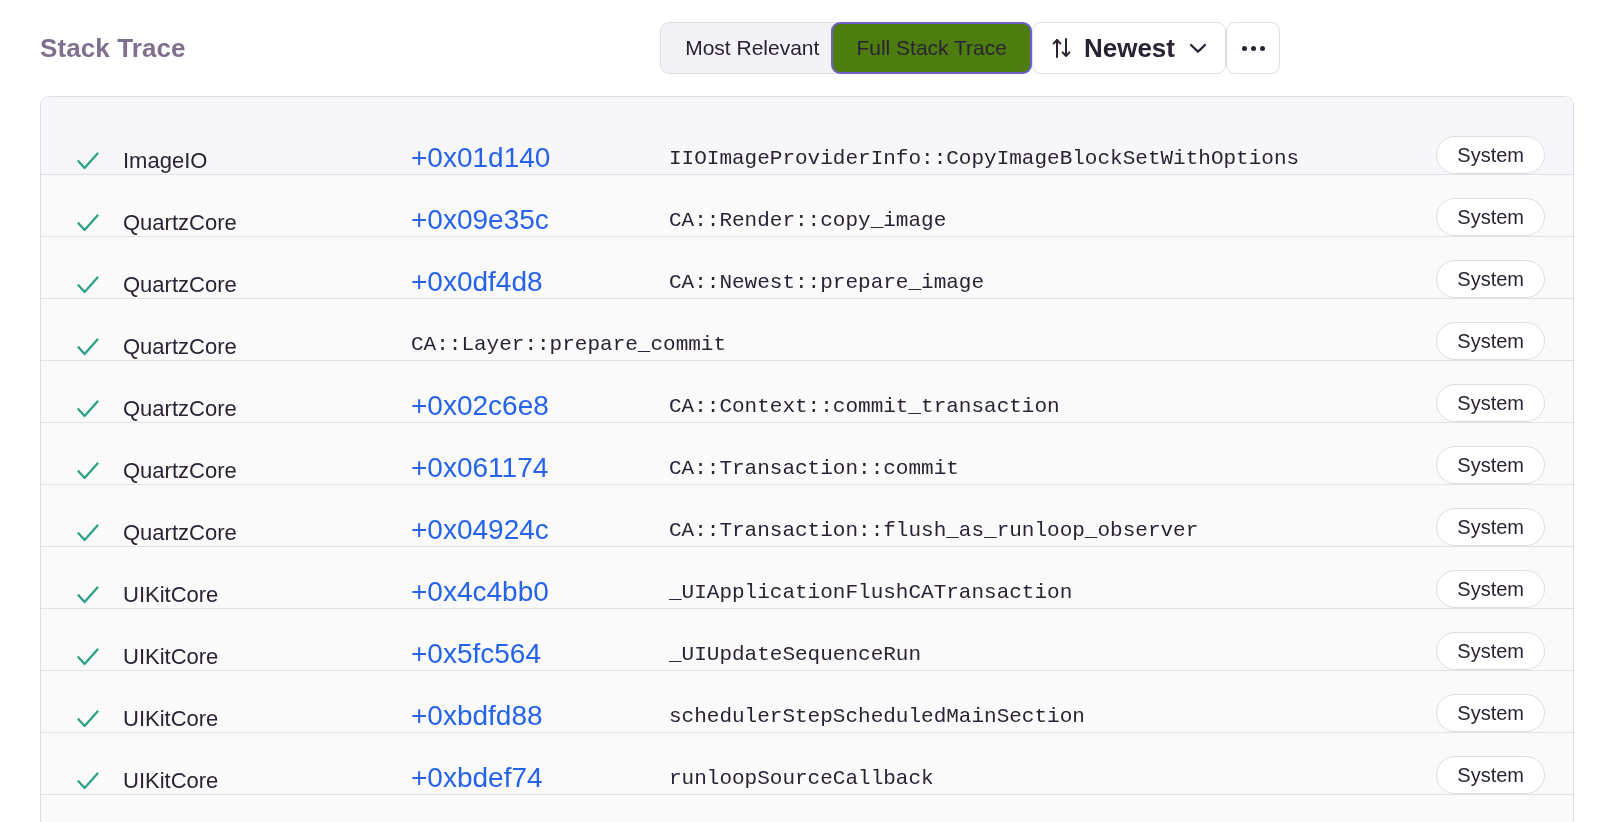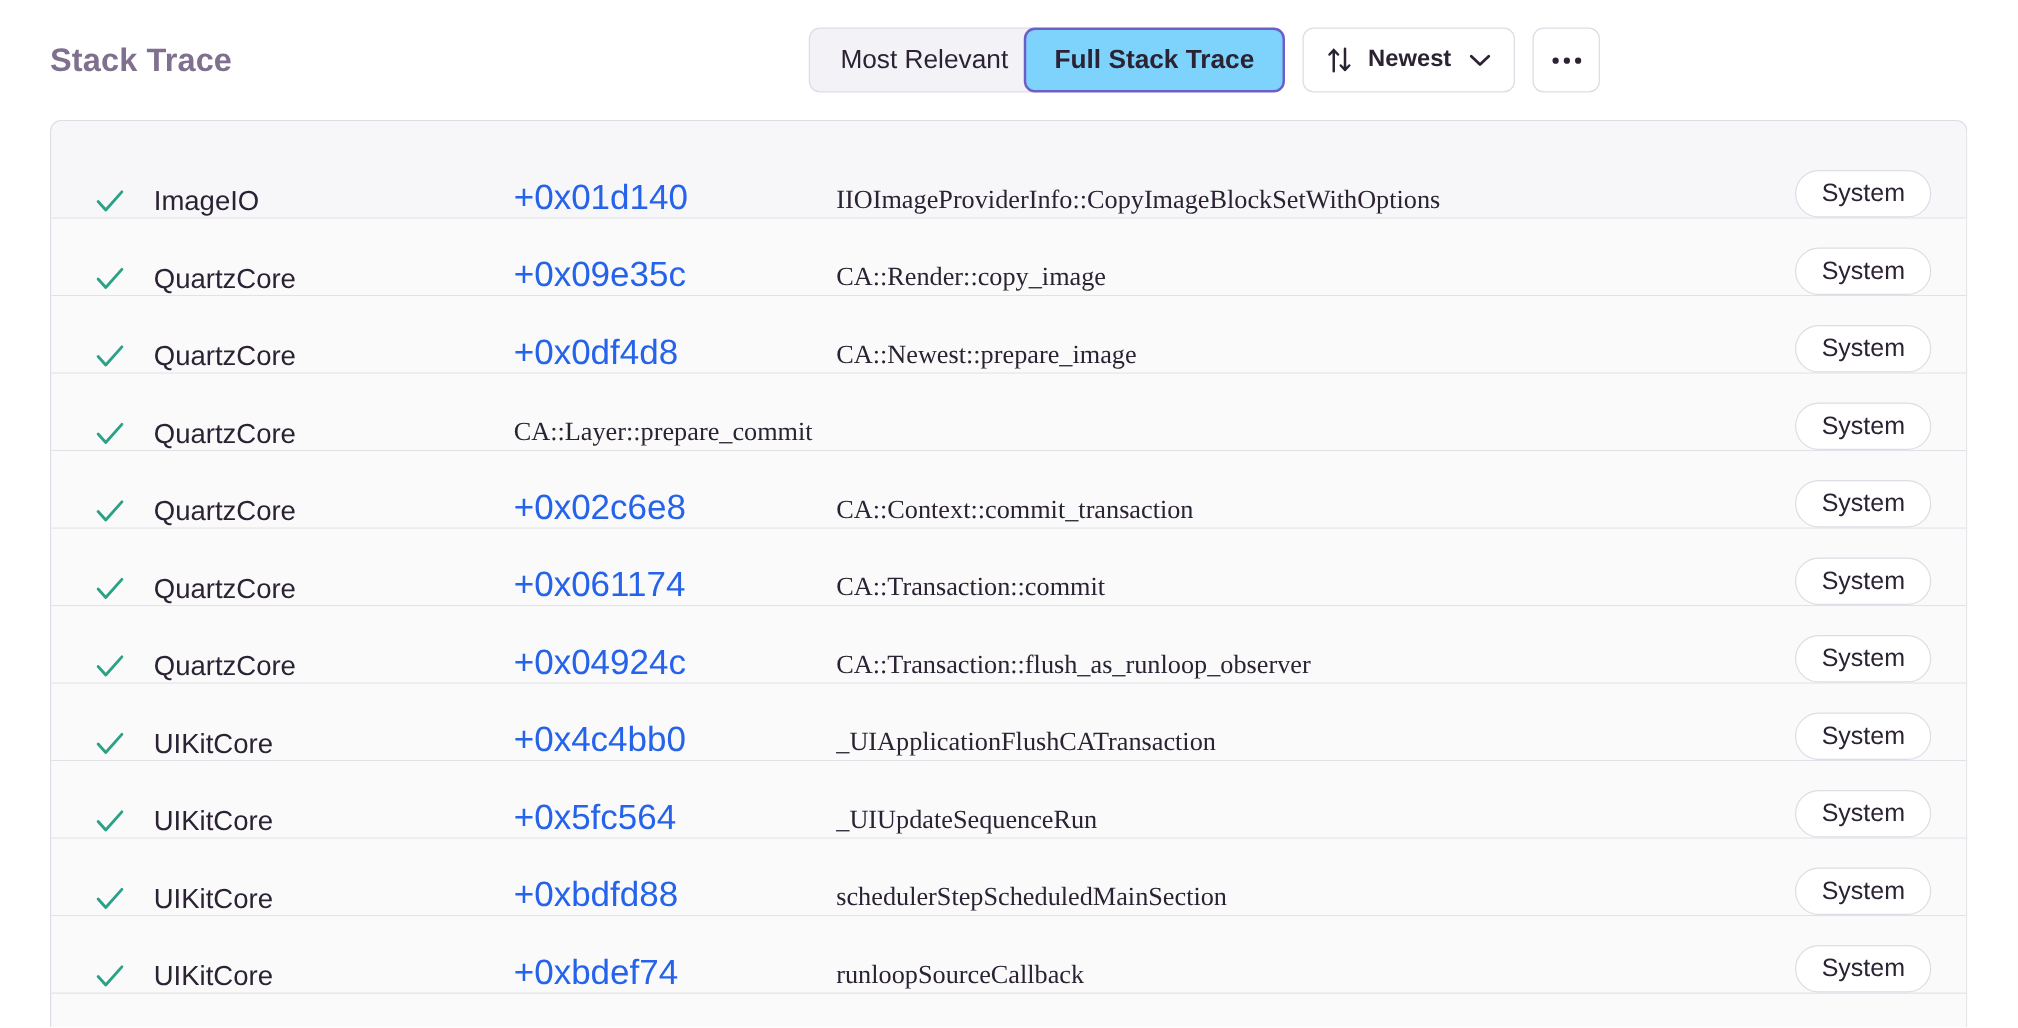--- a/index.html
+++ b/index.html
@@ -36,21 +36,20 @@
     font-weight: bold;
     color: #80708f;
     letter-spacing: 0.1px;
     white-space: nowrap;
   }
 
   .header-actions {
     margin-left: auto;
     display: flex;
     align-items: center;
-    gap: 14px;
   }
 
   
   .segmented {
     display: flex;
     align-items: center;
     position: relative;
   }
 
   .seg-btn {
@@ -66,41 +65,41 @@
     cursor: pointer;
     white-space: nowrap;
   }
 
   .seg-btn.first {
     padding: 0 21px 0 24px;
     border-radius: 9px 0 0 9px;
   }
 
   .seg-btn.active {
-    background: #7dd3fc;
+    background: #4d7c0f;
     border: 2px solid #6c5fc7;
     border-radius: 9px;
-    font-weight: bold;
+    font-weight: normal;
     padding: 16px 23px;
     margin-left: -10px;
     z-index: 3;
     position: relative;
   }
 
   
   .sort-btn {
     height: 52px;
     display: flex;
     align-items: center;
     gap: 11px;
     padding: 0 17px 0 18px;
     border: 1px solid #e0dce5;
     border-radius: 9px;
     background: #ffffff;
-    font-size: 19px;
+    font-size: 26px;
     font-weight: bold;
     color: #2b2233;
     cursor: pointer;
     white-space: nowrap;
   }
 
   .sort-icon { display: flex; align-items: center; }
   .chev-down { display: flex; align-items: center; margin-left: 2px; }
 
   
@@ -175,21 +174,21 @@
   .col-offset {
     width: 258px;
     flex: 0 0 258px;
     font-size: 28px;
     color: #2563eb;
     white-space: nowrap;
   }
 
   .col-function {
     flex: 1 1 auto;
-    font-family: Liberation Serif, serif;
+    font-family: Liberation Mono, monospace;
     font-size: 21px;
     line-height: 30px;
     color: #2b2233;
     padding-right: 20px;
     word-break: break-all;
     max-width: 700px;
   }
 
   .col-badge {
     margin-left: auto;

